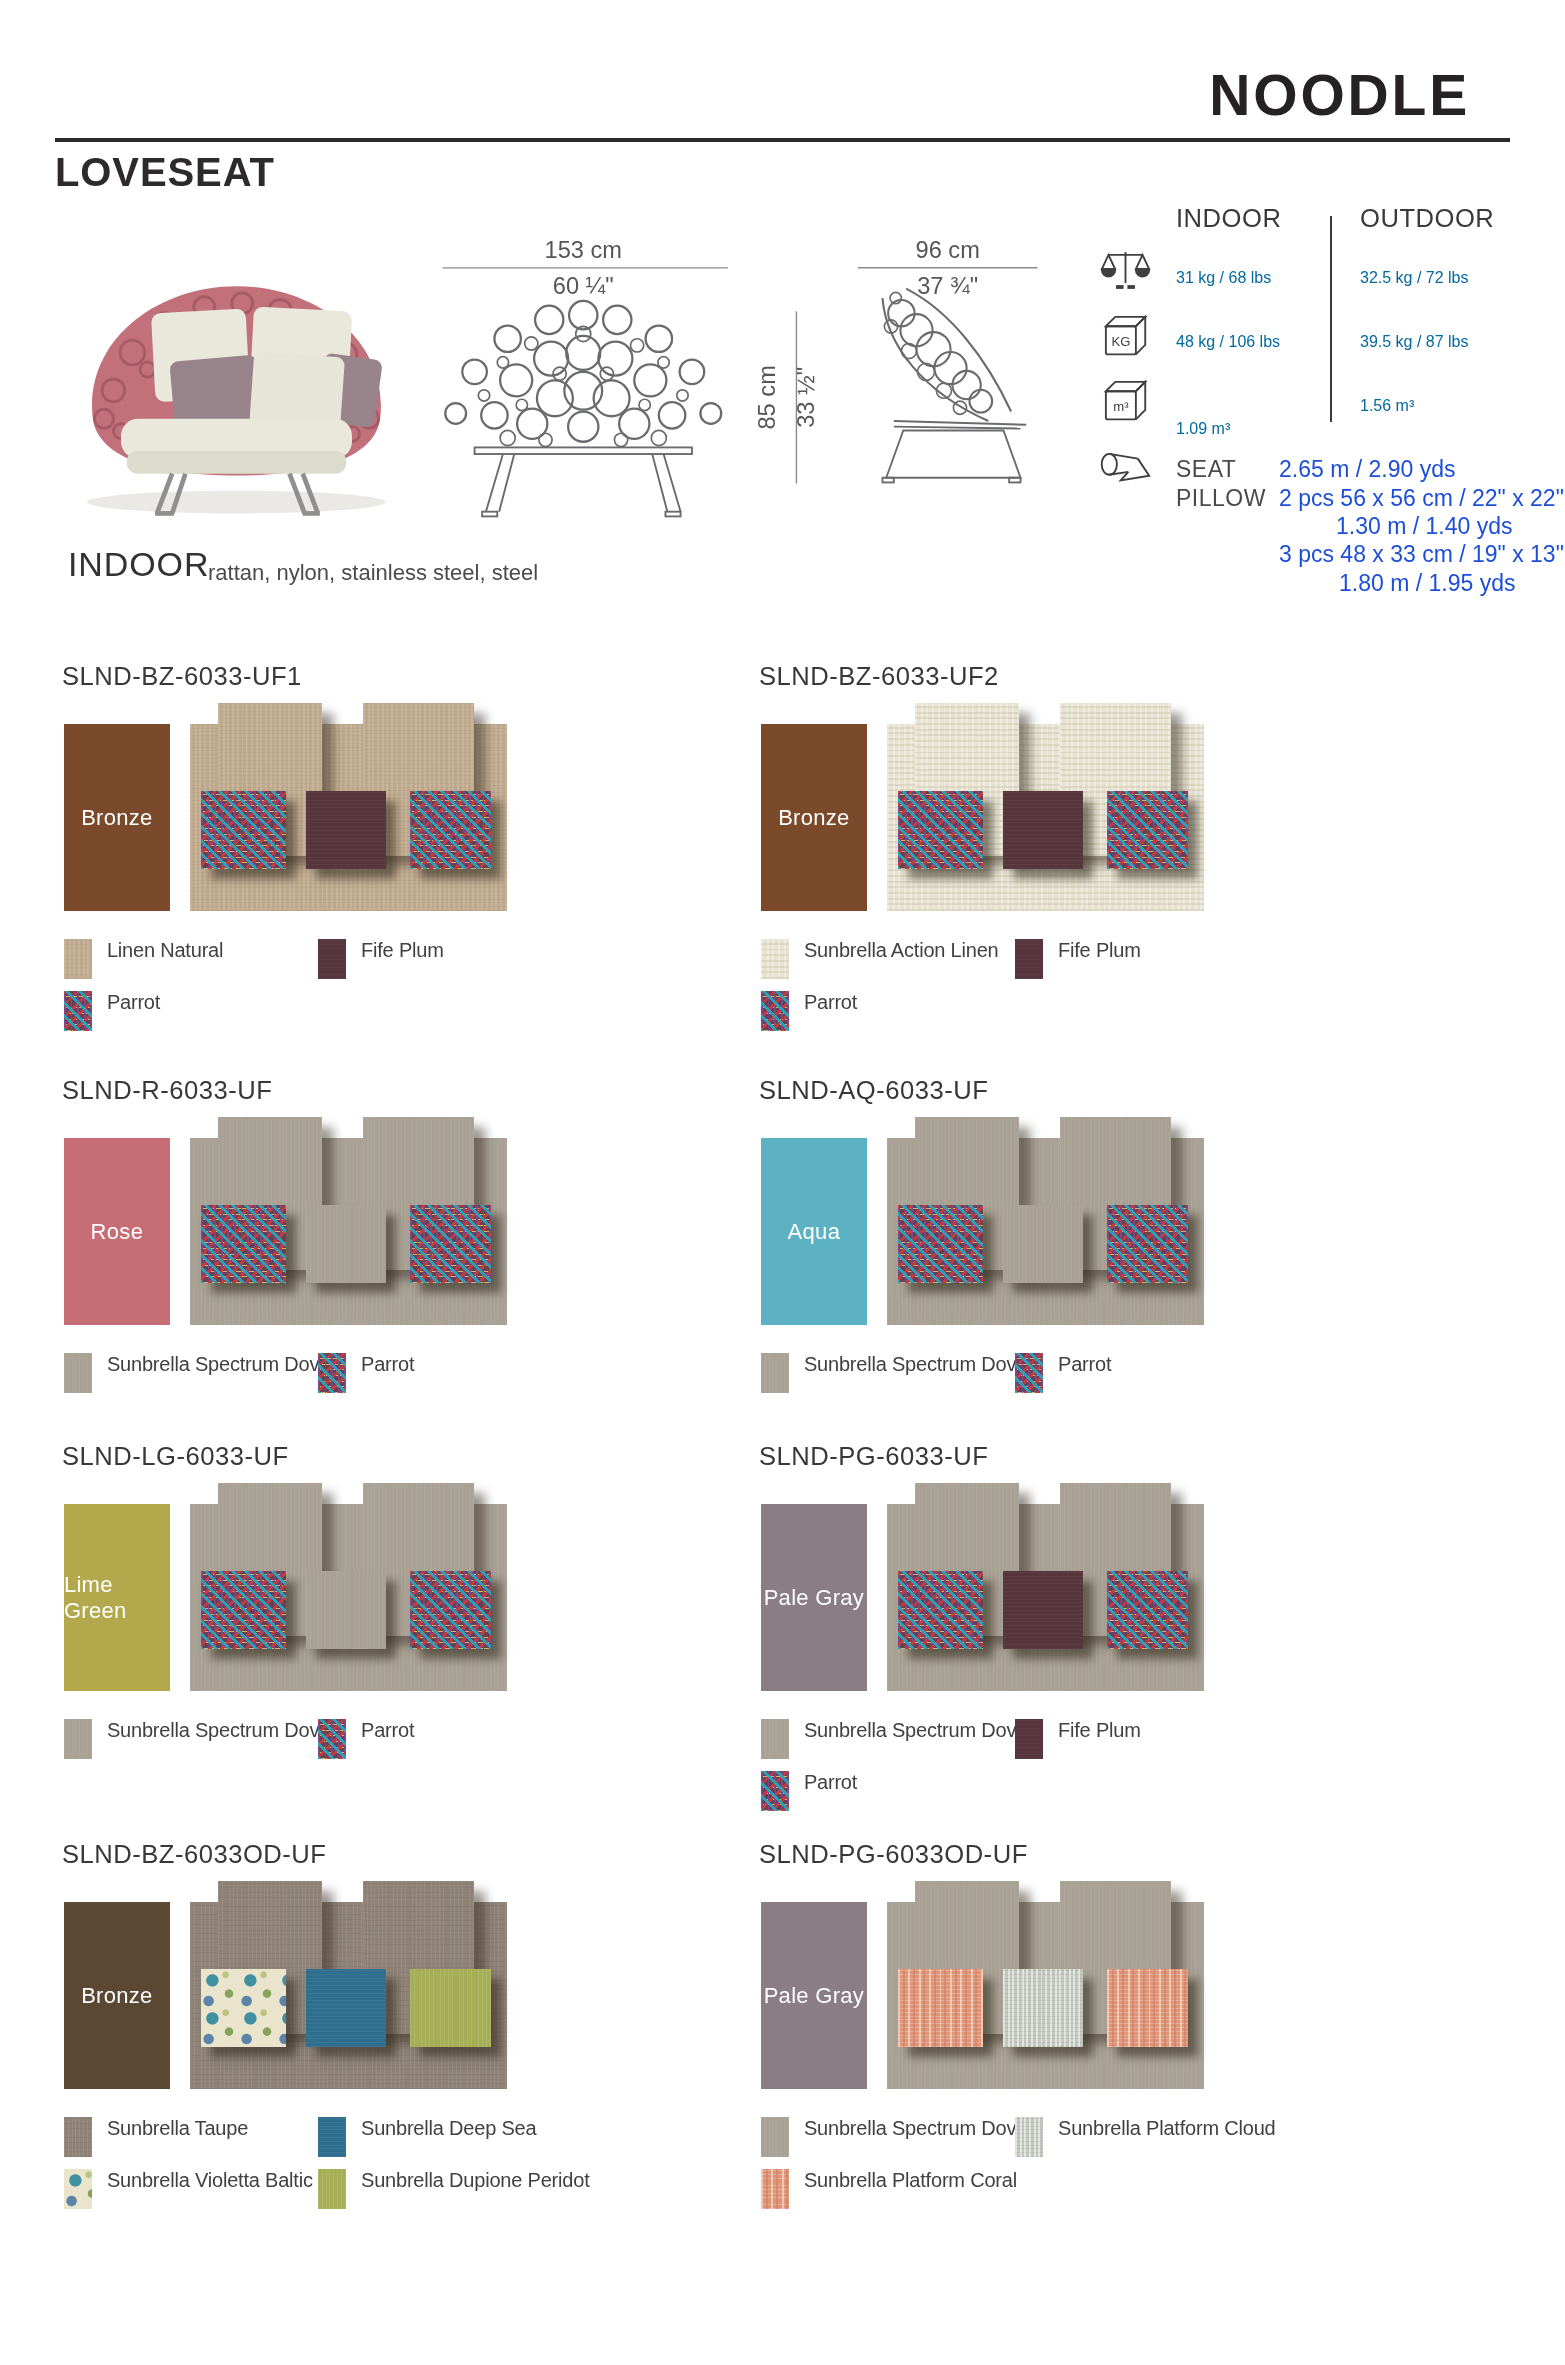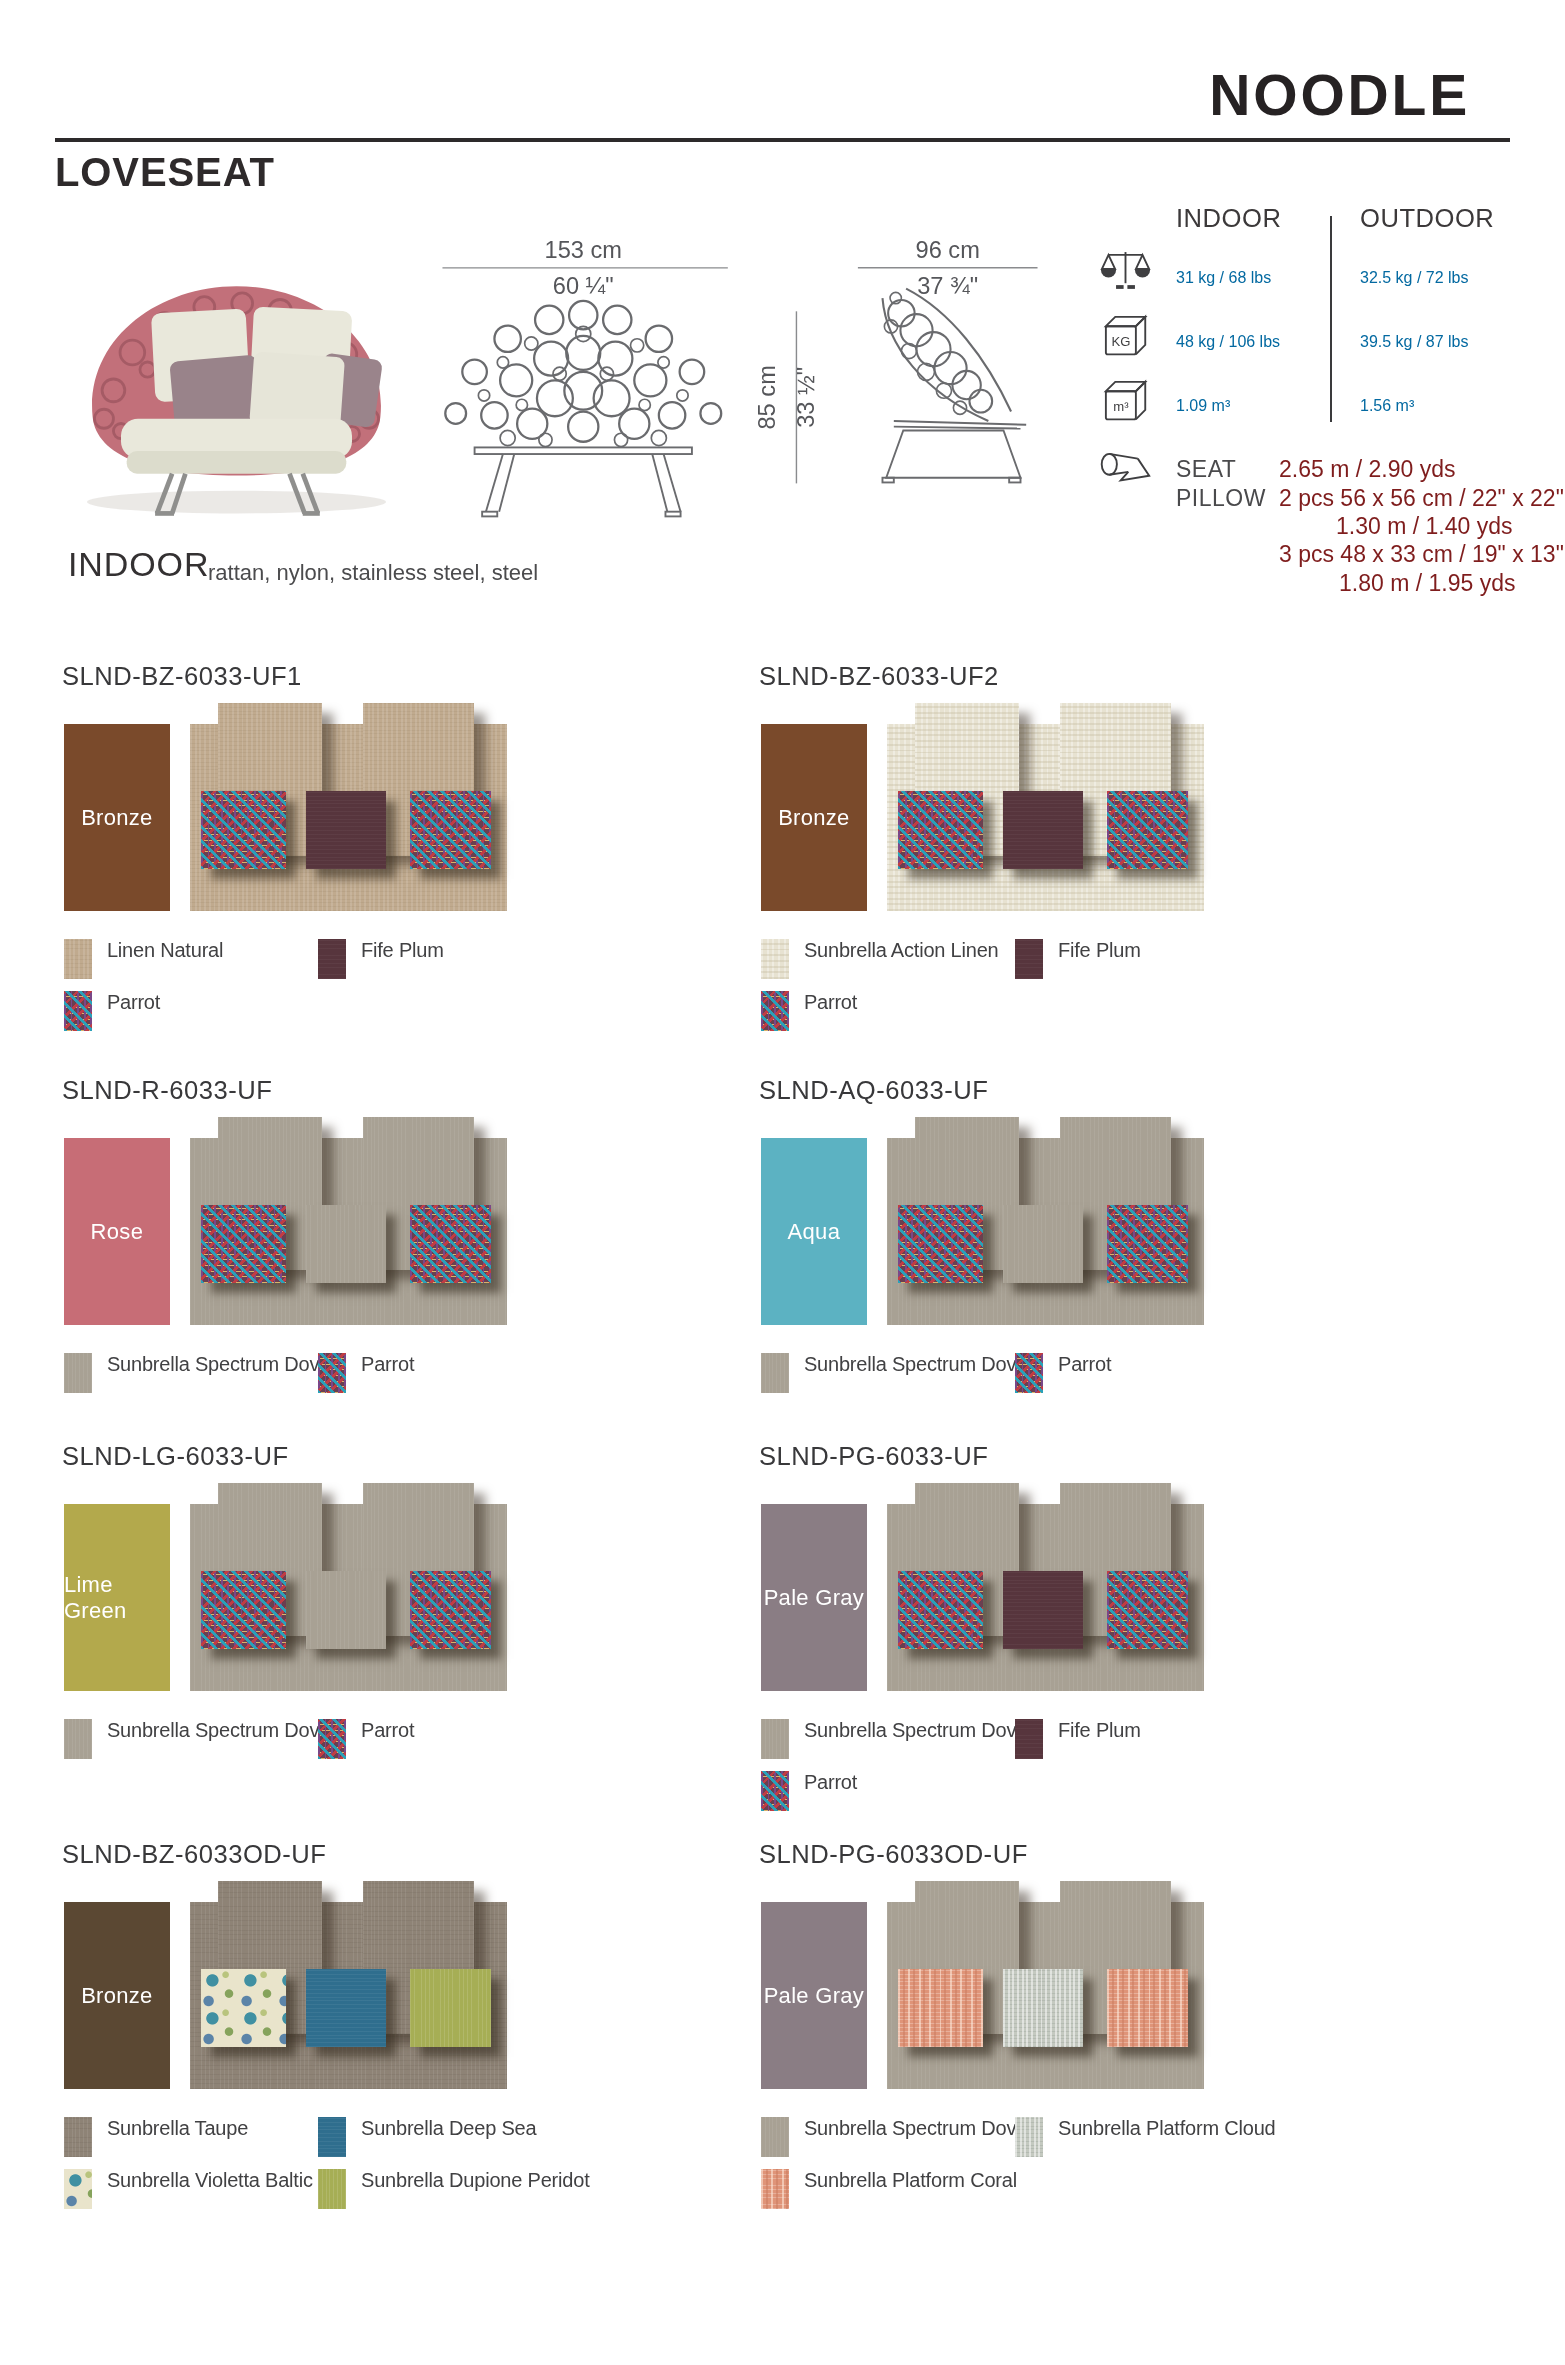--- a/index.html
+++ b/index.html
@@ -23,21 +23,21 @@
   .draw{stroke:#6a6b6e;fill:none;}
 
   
   .spec-head{position:absolute;font-size:25.6px;letter-spacing:0.5px;color:#3c393a;}
   .spec-div{position:absolute;left:1330px;top:216px;width:1.9px;height:206px;background:#3a3a3c;}
   .spec-val{position:absolute;font-size:16px;color:#0369a1;}
   .spec-icon{position:absolute;}
 
   
   .yard-label{position:absolute;font-size:23px;color:#4a4a4c;letter-spacing:0.5px;}
-  .yard-val{position:absolute;font-size:23px;color:#7f1d1d;}
+  .yard-val{position:absolute;font-size:23px;color:#1d4ed8;}
 
   
   .cat-label{position:absolute;left:68px;top:545px;font-size:34px;letter-spacing:0.9px;color:#343132;}
   .cat-mat{position:absolute;left:208px;top:560px;font-size:22px;color:#4b4b4d;}
 
   
   .variant{position:absolute;width:700px;height:397px;}
   .pos0{left:62px;top:662px;}  .pos1{left:759px;top:662px;}
   .pos2{left:62px;top:1076px;} .pos3{left:759px;top:1076px;}
   .pos4{left:62px;top:1442px;} .pos5{left:759px;top:1442px;}
@@ -277,21 +277,21 @@
   <div class="spec-val" style="left:1360px;top:333px;">39.5 kg / 87 lbs</div>
 
   <svg class="spec-icon" style="left:1103px;top:379px;" width="47" height="45" viewBox="0 0 50 48">
     <g stroke="#3f3f41" stroke-width="2" fill="none">
       <rect x="3" y="13" width="32" height="30" rx="2"></rect>
       <path d="M3,13 L13,3 L45,3 L35,13 Z"></path>
       <path d="M35,13 L45,3 L45,33 L35,43"></path>
     </g>
     <text x="19" y="34" text-anchor="middle" font-size="14" fill="#3f3f41">m³</text>
   </svg>
-  <div class="spec-val" style="left:1176px;top:397px;text-align:center;">1.09 m³</div>
+  <div class="spec-val" style="left:1176px;top:420px;text-align:center;">1.09 m³</div>
   <div class="spec-val" style="left:1360px;top:397px;">1.56 m³</div>
 
   <svg class="spec-icon" style="left:1096px;top:449px;" width="57" height="42" viewBox="0 0 60 44">
     <g stroke="#3f3f41" stroke-width="2" fill="none">
       <ellipse cx="14" cy="16" rx="8" ry="11"></ellipse>
       <path d="M14,5 L44,10"></path>
       <path d="M14,27 L34,24"></path>
       <path d="M44,10 L56,28 L26,33 L34,24"></path>
     </g>
   </svg>

